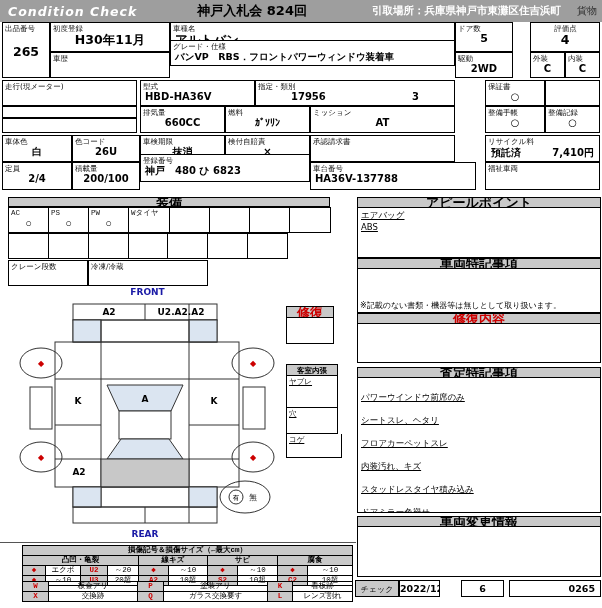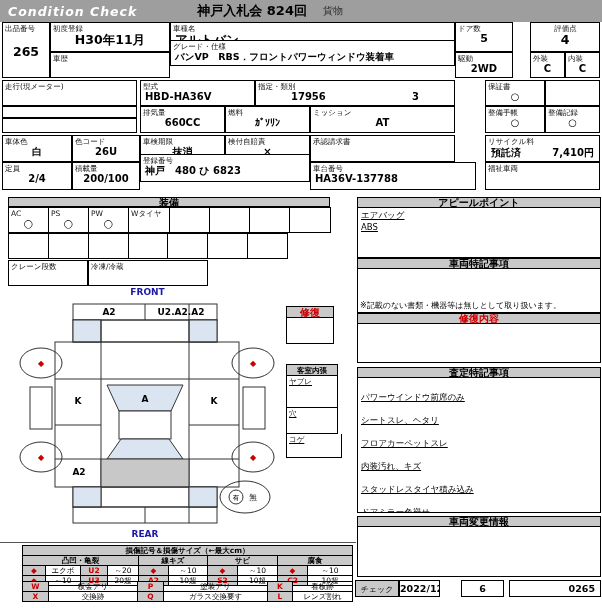--- a/index.html
+++ b/index.html
@@ -5,44 +5,45 @@
   html,body{margin:0;padding:0;background:#fff;}
   body{width:602px;height:608px;position:relative;font-family:"DejaVu Sans","Liberation Sans",sans-serif;color:#000;}
   .abs{position:absolute;box-sizing:border-box;}
   .cell{position:absolute;box-sizing:border-box;border:1px solid #000;background:#fff;overflow:hidden;}
   .lbl{display:block;font-size:7.5px;line-height:9px;padding:1px 1px 0 2px;color:#111;white-space:nowrap;}
   .val{text-align:center;font-weight:bold;font-size:10px;line-height:12px;white-space:nowrap;}
   .v15{font-size:14px;line-height:15px;}
   .v13{font-size:12.5px;line-height:14px;}
   .v11{font-size:11px;line-height:12px;}
   .left{text-align:left;padding-left:4px;}
-  .band{position:absolute;box-sizing:border-box;border:1px solid #000;background:#c9c9c9;text-align:center;font-size:10px;font-weight:bold;line-height:10px;overflow:hidden;white-space:nowrap;}
+  .band{position:absolute;box-sizing:border-box;border:1px solid #000;background:#c9c9c9;text-align:center;font-size:13px;font-weight:bold;line-height:10px;overflow:hidden;white-space:nowrap;}
   .box{position:absolute;box-sizing:border-box;border:1px solid #000;background:#fff;overflow:hidden;text-decoration:underline;}
   .red{color:#cc0000;}
   .blue{color:#1a1aa6;}
   .topbar{position:absolute;left:0;top:0;width:602px;height:22px;background:#9e9e9e;display:flex;align-items:center;overflow:hidden;}
   .brand{font-style:italic;font-weight:bold;color:#fff;font-size:12.5px;margin-left:8px;letter-spacing:1px;white-space:nowrap;}
   .bartitle{color:#000;font-weight:bold;font-size:13px;margin-left:60px;white-space:nowrap;}
   .pickup{color:#fff;font-weight:bold;font-size:10.5px;margin-left:auto;white-space:nowrap;}
   .cargo{color:#333;font-size:10px;margin-left:16px;margin-right:5px;white-space:nowrap;}
-  table{border-collapse:collapse;table-layout:fixed;}
+  table{border-collapse:collapse;table-layout:fixed;font-family:Liberation Mono, monospace;}
   .legend td{border:1px solid #000;font-size:7.5px;line-height:9px;height:9px;text-align:center;padding:0;overflow:hidden;white-space:nowrap;margin-left:17px;}
   .legend .g{background:#c9c9c9;color:#cc0000;font-weight:bold;}
   .legend .hdr{background:#c9c9c9;color:#000;font-weight:bold;}
   .equip td{border:1px solid #000;padding:0;vertical-align:top;overflow:hidden;height:24px;}
   .note{font-size:8px;line-height:10px;padding:0 2px;}
   .plist{font-size:8.5px;line-height:11.5px;padding:2px 0 0 3px;white-space:pre-line;}
   .flexsplit{display:flex;justify-content:space-between;align-items:center;padding:0 8px;font-weight:bold;font-size:10px;}
 </style>
 </head>
 <body>
 
 <div class="topbar">
   <span class="brand">Condition Check</span>
   <span class="bartitle">神戸入札会 824回</span>
+  <span class="pickup">引取場所：兵庫県神戸市東灘区住吉浜町</span>
   <span class="cargo">貨物</span>
 </div>
 
 <div class="cell" style="left:2px;top:22px;width:48px;height:56px">
   <span class="lbl">出品番号</span>
   <div class="val v13" style="margin-top:12px">265</div>
 </div>
 <div class="cell" style="left:50px;top:22px;width:120px;height:30px">
   <span class="lbl">初度登録</span>
   <div class="val v13">H30年11月</div>

